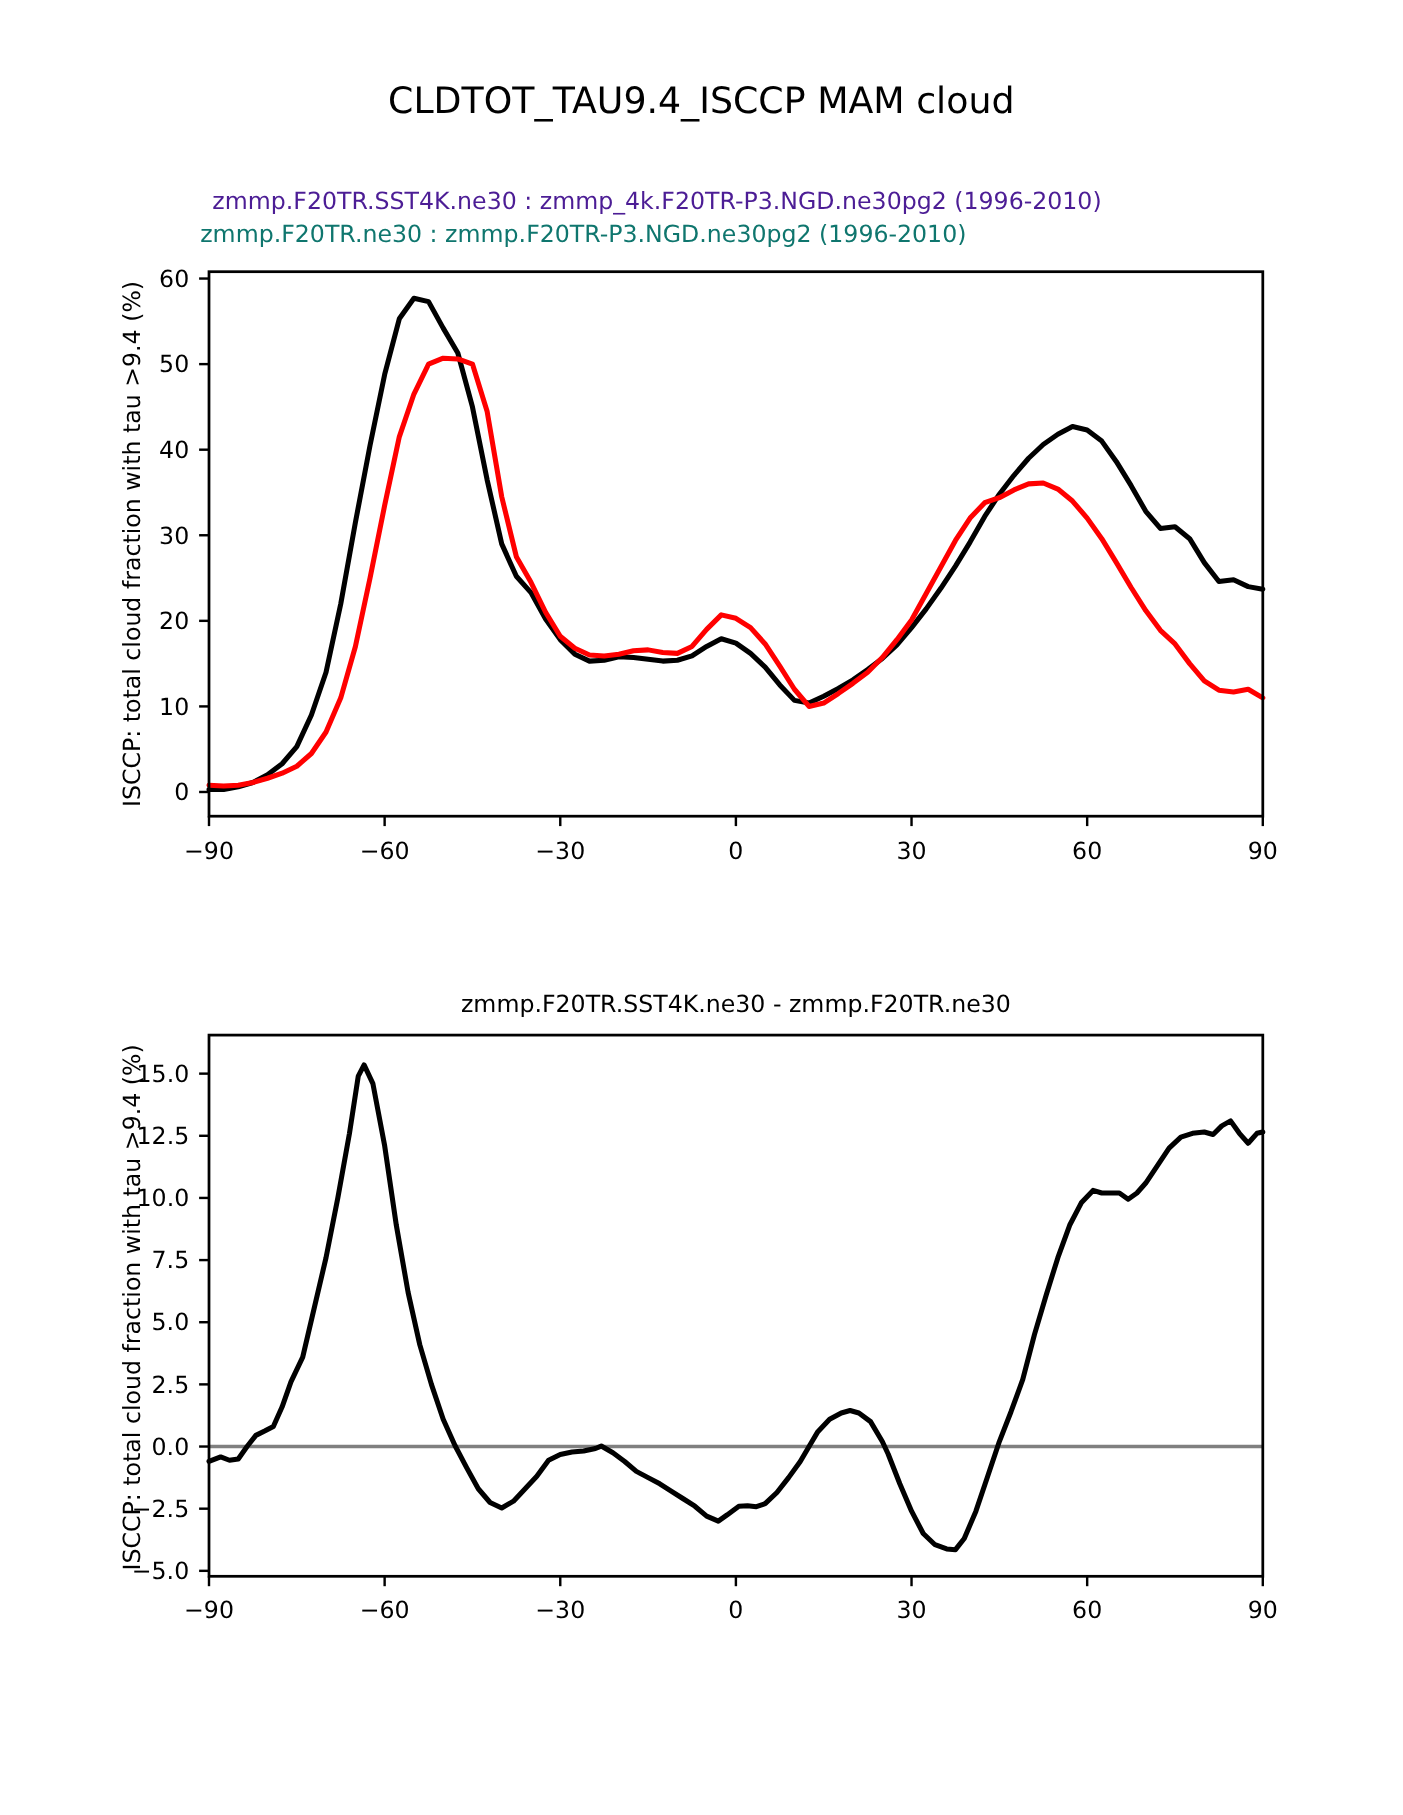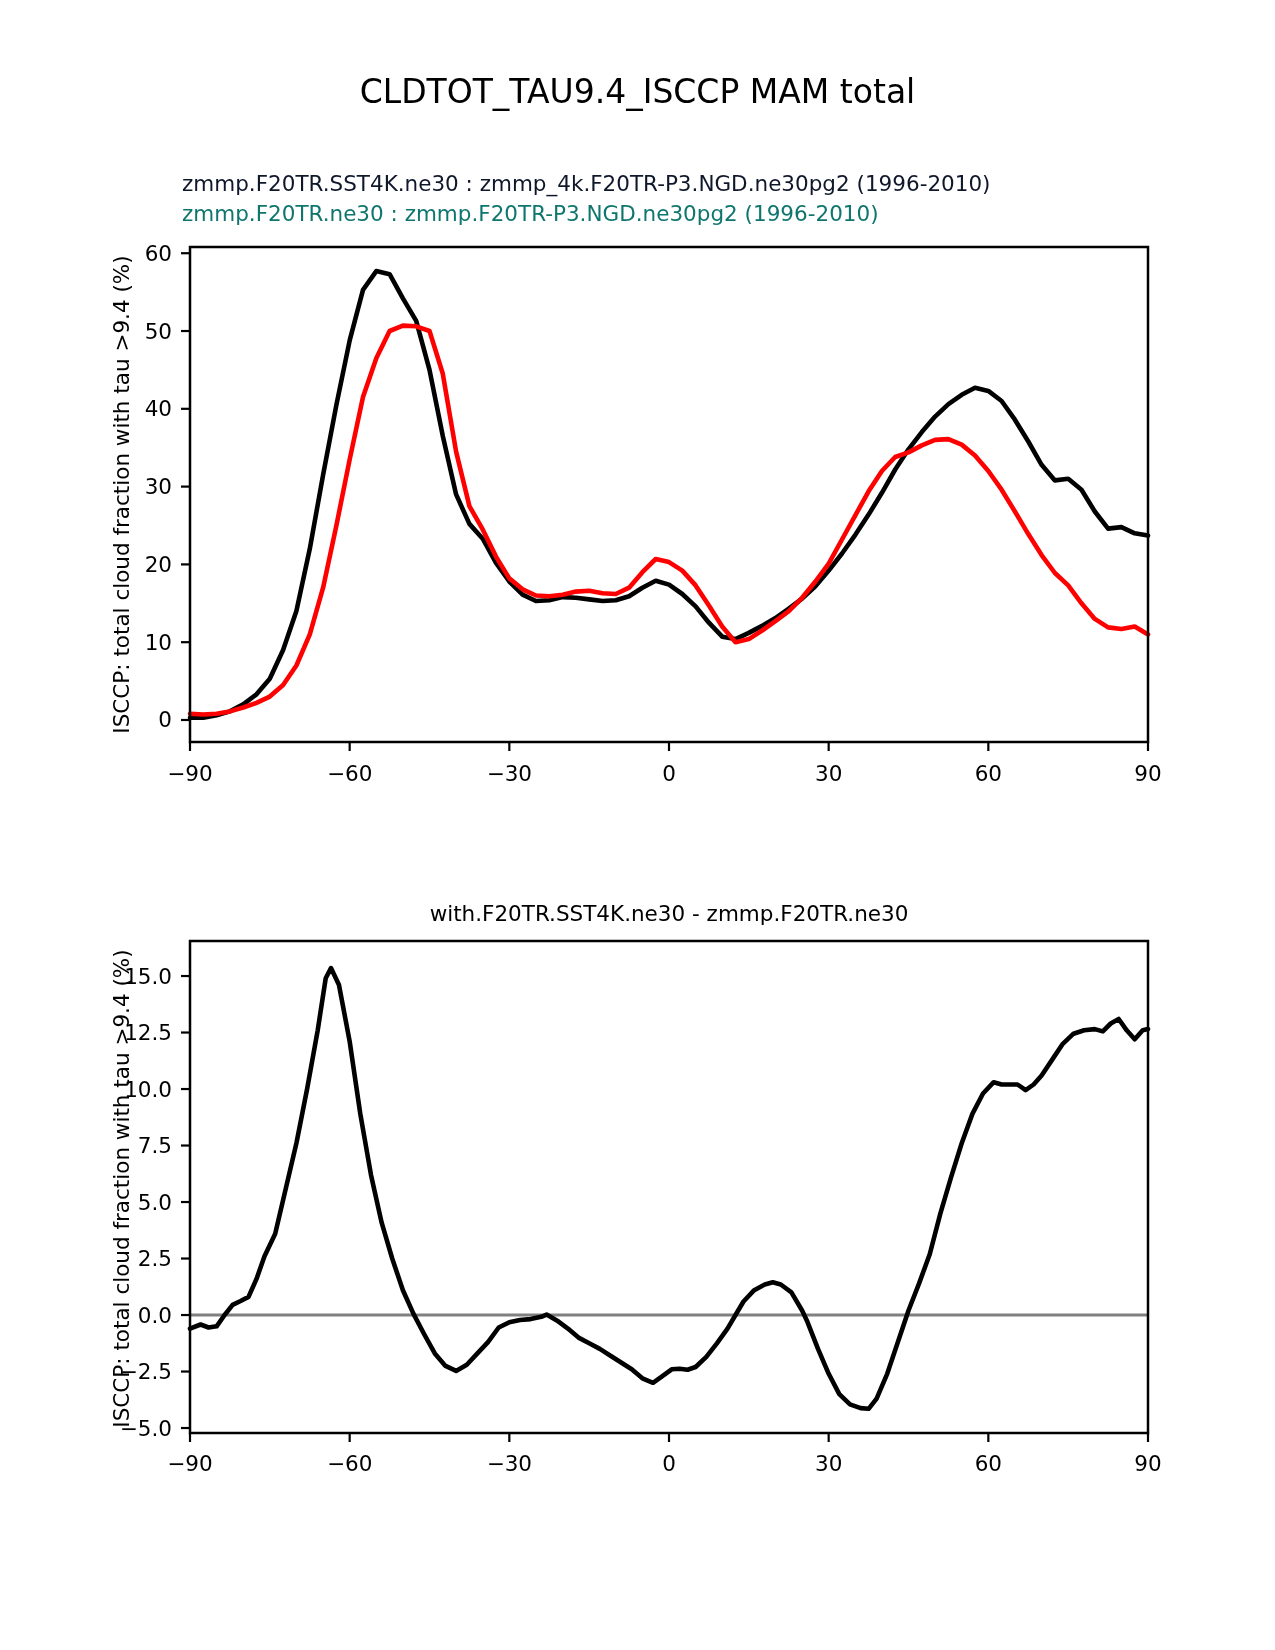--- a/index.html
+++ b/index.html
@@ -13,27 +13,27 @@
   .ylabel{position:absolute;text-align:center;font-size:21.5px;white-space:nowrap;transform:rotate(-90deg);transform-origin:center center;}
   .ylabel-1{left:-129px;top:482px;width:500px;}
   .ylabel-2{left:-127px;top:1176px;width:496px;}
   svg{position:absolute;left:0;top:0;}
   svg text{font-family:"DejaVu Sans",sans-serif;font-size:21.5px;fill:#000;}
 </style>
 </head>
 <body>
 
 <div class="figure">
-  <div class="suptitle">CLDTOT_TAU9.4_ISCCP MAM total</div>
+  <div class="suptitle">CLDTOT_TAU9.4_ISCCP MAM cloud</div>
 
-  <div class="legend-line legend-1" style="color: #0f172a;">zmmp.F20TR.SST4K.ne30 : zmmp_4k.F20TR-P3.NGD.ne30pg2 (1996-2010)</div>
+  <div class="legend-line legend-1" style="color: #4c1d95; margin-left: 11px;">zmmp.F20TR.SST4K.ne30 : zmmp_4k.F20TR-P3.NGD.ne30pg2 (1996-2010)</div>
   <div class="legend-line legend-2" style="color: #0f766e;">zmmp.F20TR.ne30 : zmmp.F20TR-P3.NGD.ne30pg2 (1996-2010)</div>
 
   <div class="ylabel ylabel-1">ISCCP: total cloud fraction with tau &gt;9.4 (%)</div>
-  <div class="plot2-title">with.F20TR.SST4K.ne30 - zmmp.F20TR.ne30</div>
+  <div class="plot2-title">zmmp.F20TR.SST4K.ne30 - zmmp.F20TR.ne30</div>
   <div class="ylabel ylabel-2">ISCCP: total cloud fraction with tau &gt;9.4 (%)</div>
 
   <svg id="charts" width="1275" height="1650" viewBox="0 0 1275 1650">
       <g>
         <path d="M190.0,717.7L203.3,717.7L216.6,715.3L229.9,711.4L243.2,704.4L256.5,694.3L269.8,678.8L283.1,650.0L296.4,611.1L309.8,548.8L323.1,474.9L336.4,404.9L349.7,340.4L363.0,289.8L376.3,271.1L389.6,274.2L402.9,298.3L416.2,320.9L429.5,369.9L442.8,436.0L456.1,494.4L469.4,523.9L482.7,538.7L496.0,562.8L509.3,581.5L522.6,594.7L535.9,601.0L549.3,600.2L562.6,597.1L575.9,597.8L589.2,599.4L602.5,601.0L615.8,600.2L629.1,596.3L642.4,587.7L655.7,580.7L669.0,584.6L682.3,594.0L695.6,606.4L708.9,622.7L722.2,636.7L735.5,639.1L748.8,632.9L762.1,625.9L775.4,618.1L788.8,608.7L802.1,598.6L815.4,586.2L828.7,570.6L842.0,553.5L855.3,534.8L868.6,514.6L881.9,492.8L895.2,469.5L908.5,449.3L921.8,432.1L935.1,416.6L948.4,404.1L961.7,394.8L975.0,387.8L988.3,390.9L1001.6,401.0L1014.9,419.7L1028.3,441.5L1041.6,464.8L1054.9,480.4L1068.2,478.8L1081.5,489.7L1094.8,511.5L1108.1,528.6L1121.4,527.1L1134.7,533.3L1148.0,535.6" fill="none" stroke="#000000" stroke-width="4.6" stroke-linejoin="round" stroke-linecap="round"></path>
         <path d="M190.0,713.8L203.3,714.5L216.6,713.8L229.9,711.4L243.2,707.5L256.5,702.9L269.8,696.6L283.1,685.0L296.4,665.5L309.8,634.4L323.1,587.7L336.4,525.5L349.7,459.4L363.0,397.1L376.3,358.2L389.6,331.0L402.9,325.6L416.2,326.3L429.5,331.0L442.8,373.8L456.1,451.6L469.4,506.1L482.7,529.4L496.0,556.6L509.3,578.4L522.6,589.3L535.9,595.5L549.3,596.3L562.6,594.7L575.9,591.6L589.2,590.8L602.5,593.2L615.8,594.0L629.1,587.7L642.4,572.2L655.7,559.0L669.0,562.1L682.3,570.6L695.6,585.4L708.9,605.6L722.2,626.6L735.5,642.2L748.8,639.1L762.1,630.5L775.4,621.2L788.8,611.1L802.1,597.8L815.4,581.5L828.7,563.6L842.0,539.5L855.3,515.4L868.6,491.3L881.9,471.0L895.2,457.0L908.5,452.4L921.8,445.4L935.1,439.9L948.4,439.1L961.7,444.6L975.0,455.5L988.3,471.0L1001.6,489.7L1014.9,511.5L1028.3,534.1L1041.6,555.1L1054.9,573.0L1068.2,585.4L1081.5,603.3L1094.8,618.9L1108.1,627.4L1121.4,629.0L1134.7,626.6L1148.0,634.4" fill="none" stroke="#ff0000" stroke-width="4.6" stroke-linejoin="round" stroke-linecap="round"></path>
         <rect x="190" y="247" width="958" height="495" fill="none" stroke="#000000" stroke-width="2.5"></rect>
         <line x1="190" x2="190" y1="742" y2="751" stroke="#000" stroke-width="2.2"></line>
         <text x="190" y="781" text-anchor="middle">−90</text>
         <line x1="349.66666666666663" x2="349.66666666666663" y1="742" y2="751" stroke="#000" stroke-width="2.2"></line>

